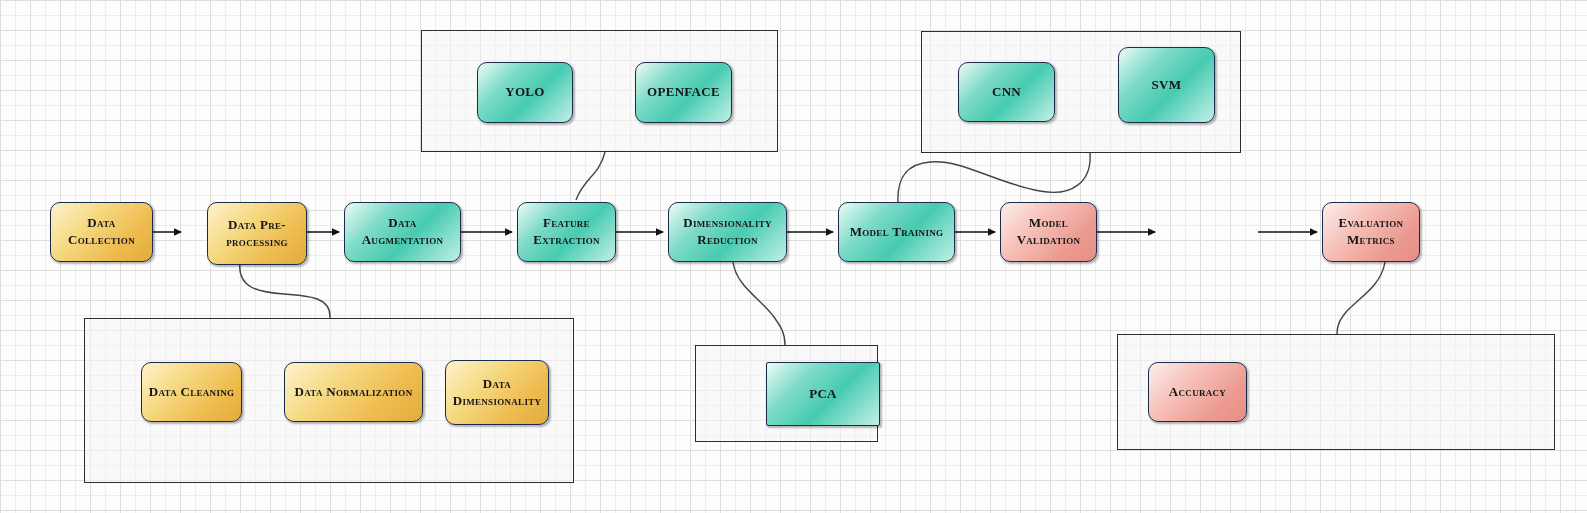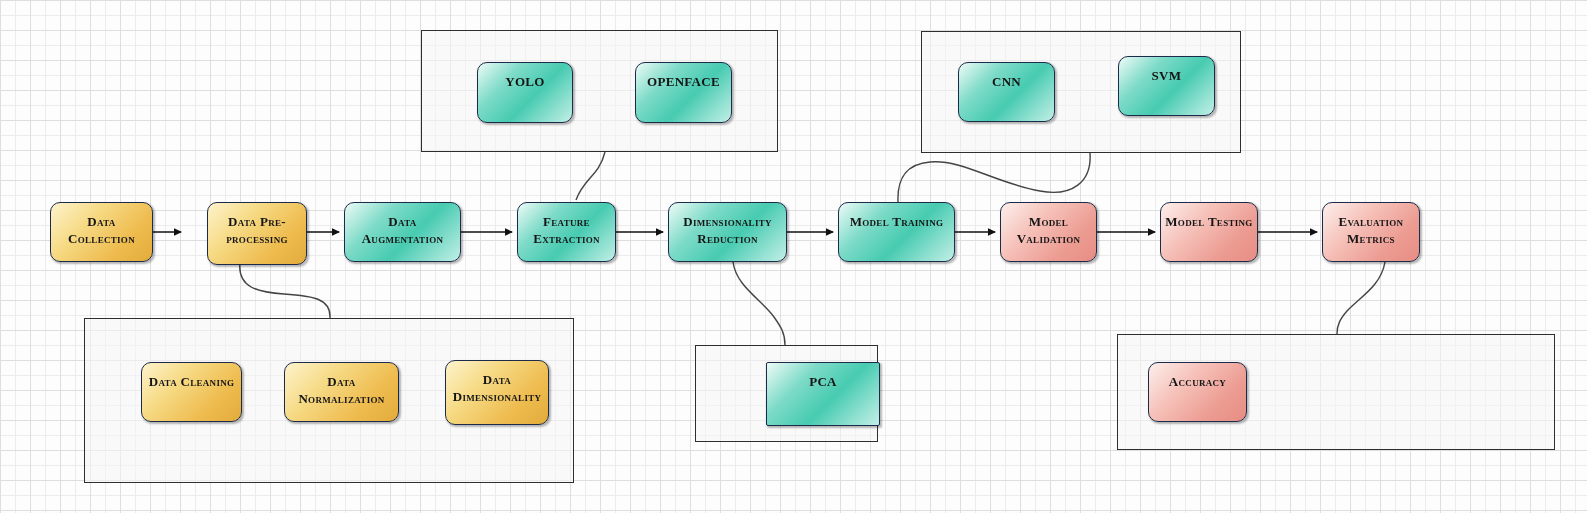--- a/index.html
+++ b/index.html
@@ -14,21 +14,21 @@
       #fdfdfd;
   }
   .connectors{position:absolute;left:0;top:0;width:1587px;height:513px;pointer-events:none;}
   .group{
     position:absolute;box-sizing:border-box;
     border:1.6px solid #2e2e2e;
     background:rgba(246,246,246,0.55);
   }
   .node{
     position:absolute;box-sizing:border-box;
-    display:flex;align-items:flex-start;justify-content:center;text-align:center;
+    display:flex;align-items:center;justify-content:center;text-align:center;
     border:1.6px solid #1c2b4a;border-radius:10px;padding:11px 4px;
     font-weight:700;font-size:13px;line-height:1.28;letter-spacing:.3px;color:#151515;
     font-variant:small-caps;
     box-shadow:1.5px 1.5px 2px rgba(0,0,0,0.28);
   }
   .node .lbl{overflow-wrap:anywhere;}
   .gold{background:linear-gradient(135deg,#fdf3cd 0%,#f6da84 35%,#eebb4e 72%,#e2ac3b 100%);margin-left:20px;}
   .teal{background:linear-gradient(135deg,#edfbf7 0%,#7edbc8 30%,#47cbb1 58%,#8fe0d0 82%,#c2efe6 100%);}
   .pink{background:linear-gradient(135deg,#fdefec 0%,#f6c3bb 35%,#ec9c92 72%,#e78d84 100%);}
   .square{border-radius:2px;margin-left:38px;}
@@ -83,45 +83,42 @@
   </div>
   <div class="node teal" style="left:668px;top:202px;width:119px;height:60px">
     <span class="lbl">Dimensionality Reduction</span>
   </div>
   <div class="node teal" style="left:838px;top:202px;width:117px;height:60px">
     <span class="lbl">Model Training</span>
   </div>
   <div class="node pink" style="left:1000px;top:202px;width:97px;height:60px">
     <span class="lbl">Model Validation</span>
   </div>
-  <div class="node pink" style="left:1160px;top:202px;width:98px;height:60px">
-    <span class="lbl">Model Testing</span>
-  </div>
   <div class="node pink" style="left:1322px;top:202px;width:98px;height:60px">
     <span class="lbl">Evaluation Metrics</span>
   </div>
 
   <div class="node teal" style="left:477px;top:62px;width:96px;height:61px">
     <span class="lbl">YOLO</span>
   </div>
   <div class="node teal" style="left:635px;top:62px;width:97px;height:61px">
     <span class="lbl">OPENFACE</span>
   </div>
 
   <div class="node teal" style="left:958px;top:62px;width:97px;height:60px">
     <span class="lbl">CNN</span>
   </div>
-  <div class="node teal" style="left:1118px;top:56px;width:97px;height:60px">
+  <div class="node teal" style="left:1118px;top:47px;width:97px;height:76px">
     <span class="lbl">SVM</span>
   </div>
 
   <div class="node gold" style="left:121px;top:362px;width:101px;height:60px">
     <span class="lbl">Data Cleaning</span>
   </div>
-  <div class="node gold" style="left:264px;top:362px;width:115px;height:60px">
+  <div class="node gold" style="left:264px;top:362px;width:139px;height:60px">
     <span class="lbl">Data Normalization</span>
   </div>
   <div class="node gold" style="left:425px;top:360px;width:104px;height:65px">
     <span class="lbl">Data Dimensionality</span>
   </div>
 
   <div class="node teal square" style="left:728px;top:362px;width:114px;height:64px">
     <span class="lbl">PCA</span>
   </div>
 

